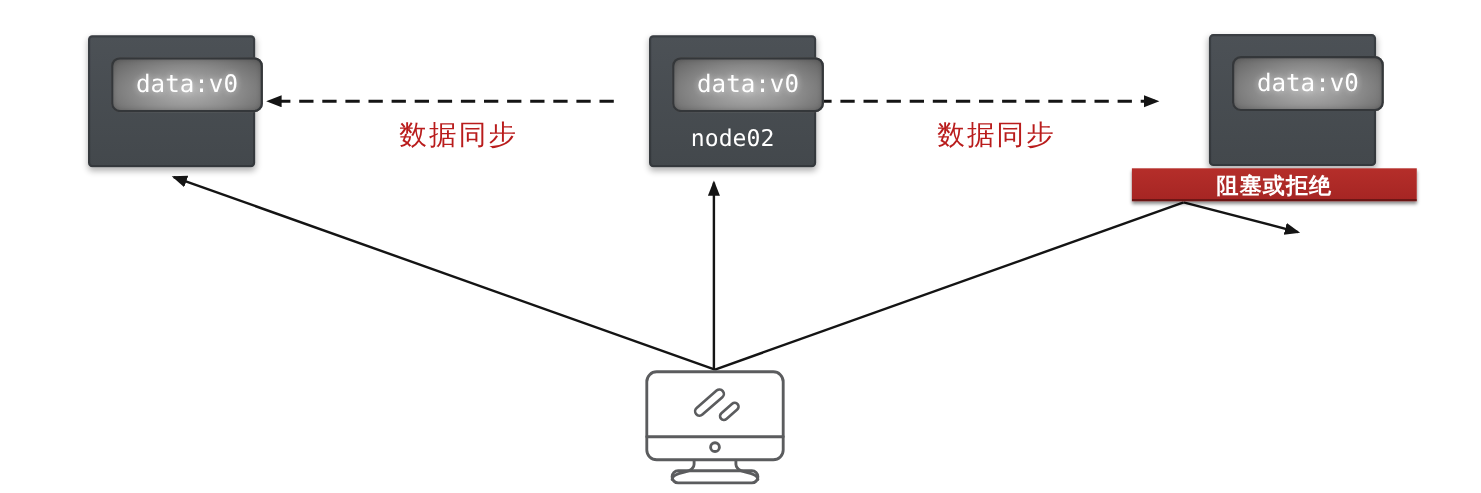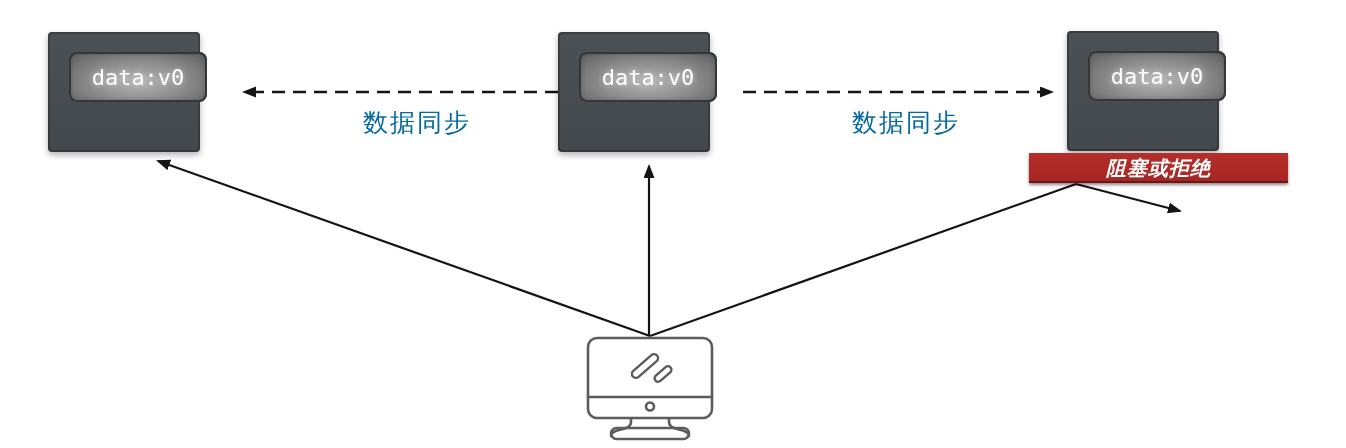--- a/index.html
+++ b/index.html
@@ -7,20 +7,21 @@
     position:relative;width:1346px;height:448px;background:#ffffff;
     overflow:hidden;font-family:"Liberation Sans",sans-serif;
   }
   .layer{position:absolute;left:0;top:0;width:1346px;height:448px;}
 
   
   .node{
     position:absolute;width:152px;height:120px;border-radius:4px;
     background:linear-gradient(180deg,#4c5156 0%,#43484c 100%);
     box-shadow:0 3px 6px rgba(0,0,0,.30), inset 0 0 0 2px rgba(25,28,31,.35);
+    margin-left:32px;
   }
   .node .screen{
     position:absolute;left:21px;top:20px;width:138px;height:50px;
     border-radius:8px;
     background:radial-gradient(ellipse at 50% 60%, #b2b2b2 0%, #8c8c8c 48%, #5d5d5d 100%);
     box-shadow:inset 0 0 0 2px #34373a, inset 0 0 6px rgba(0,0,0,.35);
     display:flex;align-items:center;justify-content:center;
   }
   .node .screen-text{
     color:#ffffff;font-family:"DejaVu Sans Mono",monospace;font-size:22px;
@@ -30,34 +31,34 @@
     position:absolute;left:0;right:0;top:82px;text-align:center;
     color:#ffffff;font-family:"DejaVu Sans Mono",monospace;font-size:21px;
   }
   .node01{left:48px;top:32px;}
   .node02{left:558px;top:32px;}
   .node03{left:1067px;top:31px;}
 
   
   .sync-label{
     position:absolute;top:106px;width:160px;text-align:center;
-    color:#0369a1;font-size:25px;letter-spacing:2px;white-space:nowrap;
+    color:#b91c1c;font-size:25px;letter-spacing:2px;white-space:nowrap;
   }
   .sync-label.first{left:337px;}
   .sync-label.second{left:826px;}
 
   
   .banner{
     position:absolute;left:1029px;top:153px;width:259px;height:30px;
     background:linear-gradient(180deg,#b52e2a 0%,#a52523 100%);
     box-shadow:0 2px 3px rgba(0,0,0,.45), inset 0 -2px 0 rgba(40,5,5,.45);
     display:flex;align-items:center;justify-content:center;
   }
   .banner span{
-    color:#ffffff;font-size:20px;font-weight:bold;letter-spacing:1px;white-space:nowrap;font-style:italic;
+    color:#ffffff;font-size:20px;font-weight:bold;letter-spacing:1px;white-space:nowrap;
   }
 </style>
 </head>
 <body>
 
 <div class="canvas">
 
   <svg class="layer" viewBox="0 0 1346 448" xmlns="http://www.w3.org/2000/svg">
     <defs>
       <marker id="ah" markerUnits="userSpaceOnUse" markerWidth="16" markerHeight="13" refX="12" refY="5.5" orient="auto">
@@ -92,20 +93,21 @@
   <div class="node node01">
     <div class="screen">
       <span class="screen-text">data:v0</span>
     </div>
   </div>
 
   <div class="node node02">
     <div class="screen">
       <span class="screen-text">data:v0</span>
     </div>
+    <div class="node-label">node02</div>
   </div>
 
   <div class="node node03">
     <div class="screen">
       <span class="screen-text">data:v0</span>
     </div>
   </div>
 
   <div class="sync-label first">数据同步</div>
   <div class="sync-label second">数据同步</div>

